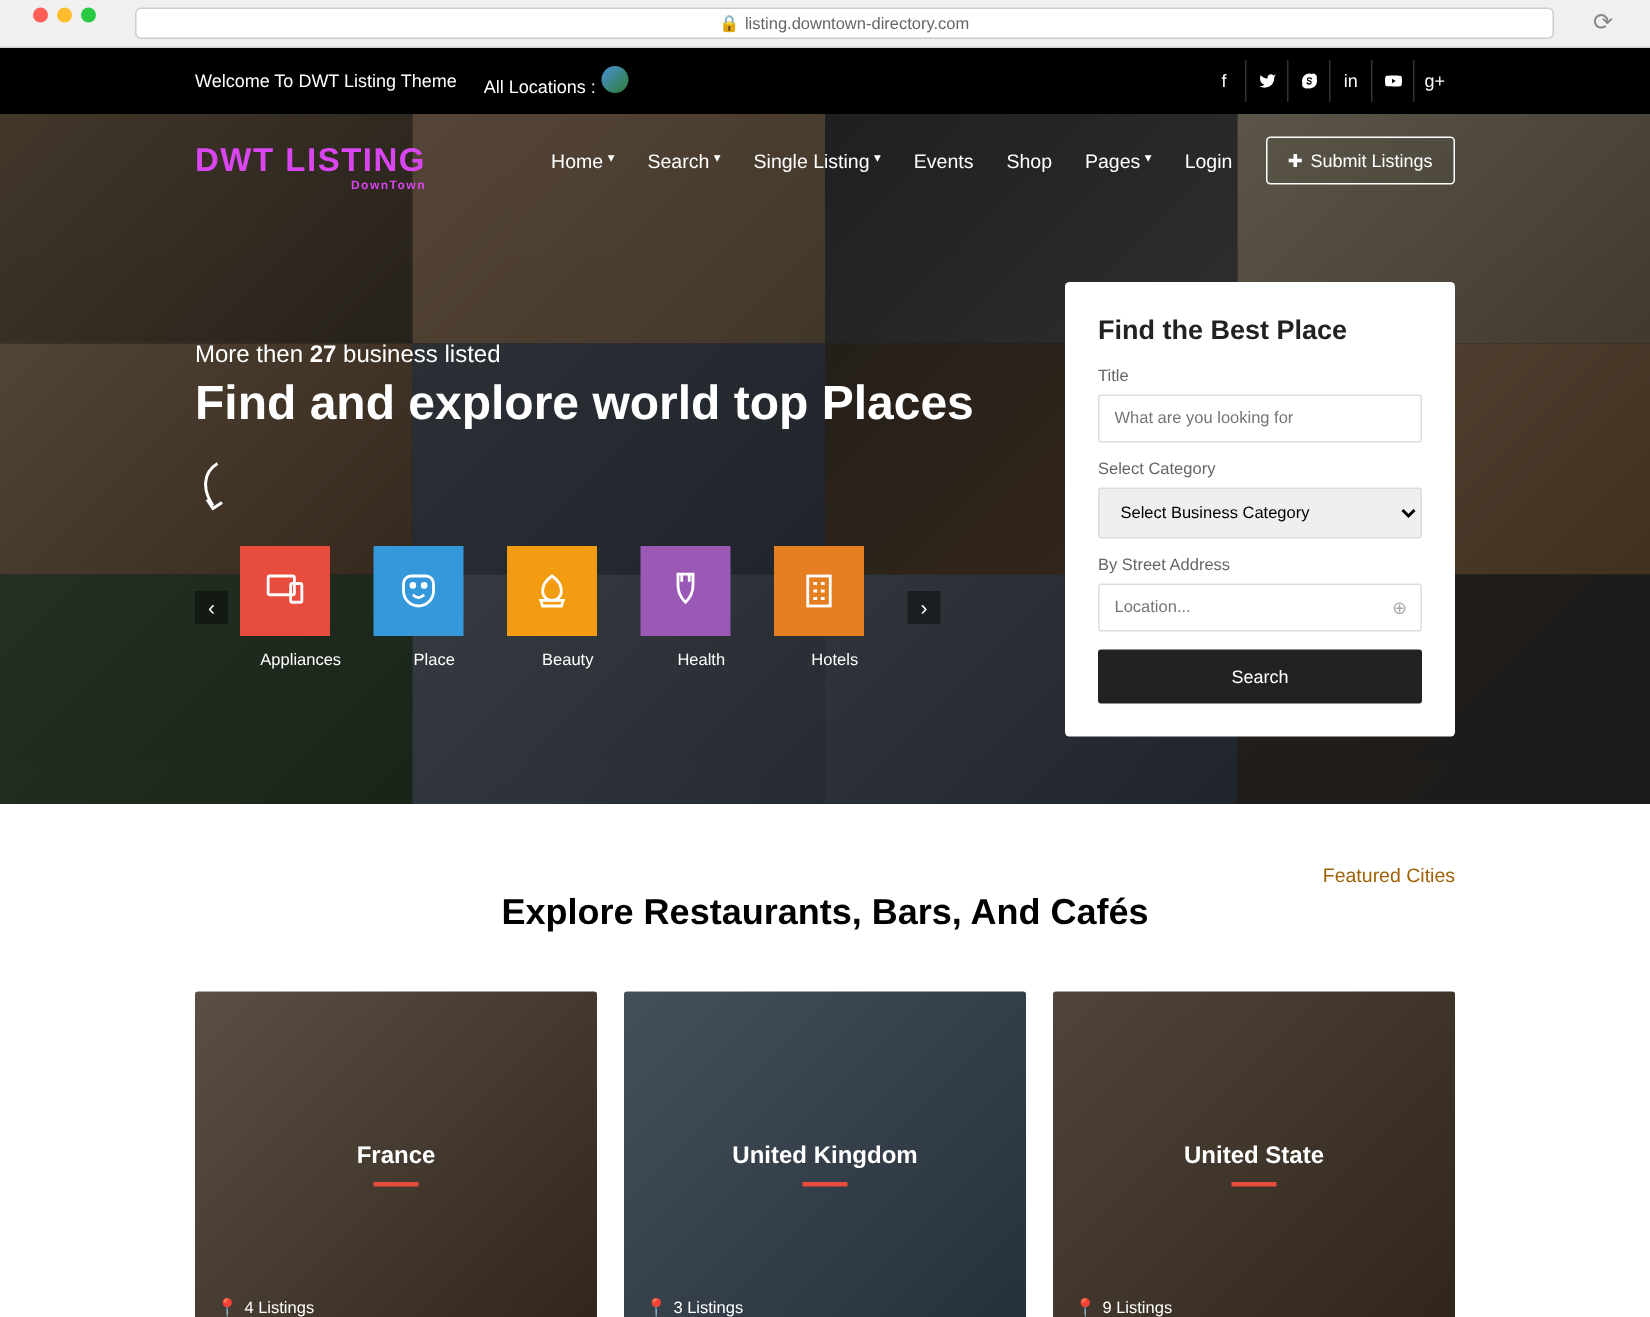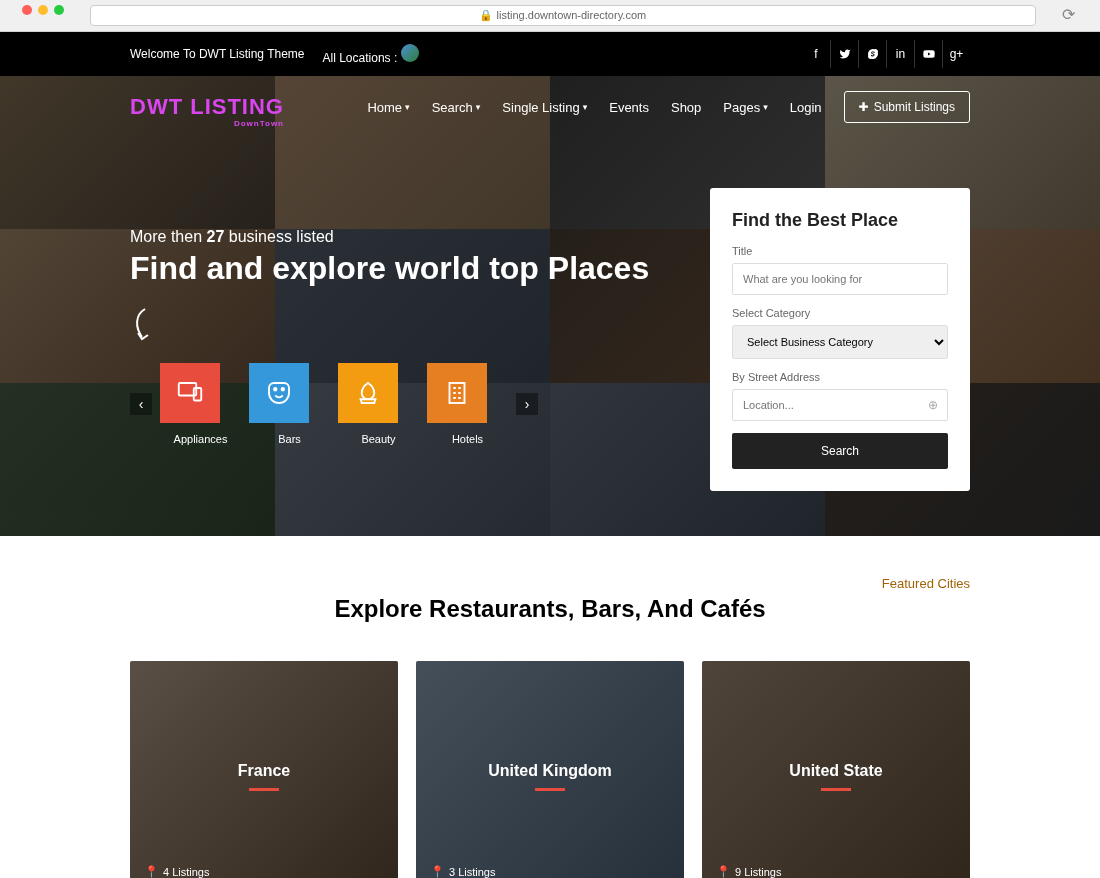--- a/index.html
+++ b/index.html
@@ -19,21 +19,21 @@
 .hero{position:relative;background:#1a1a1a;min-height:460px;overflow:hidden}
 .hero-bg{position:absolute;inset:0;display:grid;grid-template-columns:repeat(4,1fr);grid-template-rows:repeat(3,1fr);opacity:.35}
 .tile{background:#444;background-size:cover}
 .t1{background:linear-gradient(135deg,#8b6f47,#3d2f1f)}.t2{background:linear-gradient(135deg,#c4956c,#8b6f47)}.t3{background:linear-gradient(135deg,#2a2a2a,#555)}.t4{background:linear-gradient(135deg,#d4c5a0,#8b7355)}
 .t5{background:linear-gradient(135deg,#b8956a,#6b4423)}.t6{background:linear-gradient(135deg,#4a5a6a,#2a3a4a)}.t7{background:linear-gradient(135deg,#3a2a1a,#6b4423)}.t8{background:linear-gradient(135deg,#c4956c,#8b5a2b)}
 .t9{background:linear-gradient(135deg,#3a5a3a,#1a3a1a)}.t10{background:linear-gradient(135deg,#6a7a8a,#3a4a5a)}.t11{background:linear-gradient(135deg,#5a6a7a,#2a3a4a)}.t12{background:linear-gradient(135deg,#3a2a1a,#1a1a1a)}
 .nav-bar{position:relative;display:flex;align-items:center;justify-content:space-between;padding:15px 130px;z-index:5}
 .logo{color:#d946ef;font-size:22px;font-weight:700;letter-spacing:1px;position:relative}
 .logo-sub{font-size:8px;position:absolute;right:0;bottom:-8px;font-weight:700;letter-spacing:1px}
 .nav-links{display:flex;align-items:center;gap:22px}
-.nav-link{color:#fff;font-size:13px;display:flex;align-items:center;gap:3px;cursor:pointer}
+.nav-link{color:#fff;font-size:13px;display:flex;align-items:flex-start;gap:3px;cursor:pointer}
 .chev{font-size:9px}
 .submit-btn{border:1px solid #fff;padding:8px 14px;color:#fff;font-size:12px;display:flex;align-items:center;gap:5px;cursor:pointer;background:transparent;border-radius:3px}
 .hero-content{position:relative;z-index:5;display:flex;justify-content:space-between;padding:50px 130px 30px;gap:40px}
 .hero-left{color:#fff;flex:1;padding-top:40px}
 .subt{font-size:16px;font-weight:300;margin-bottom:4px}
 .subt b{font-weight:700}
 .hero-title{font-size:32px;font-weight:700;margin-bottom:20px}
 .arrow-down{margin-bottom:12px}
 .cats-wrap{display:flex;align-items:center;gap:8px}
 .cat-nav{width:22px;height:22px;background:rgba(0,0,0,.4);color:#fff;display:flex;align-items:center;justify-content:center;font-size:14px;cursor:pointer}
@@ -179,30 +179,39 @@
             </div>
      <div class="cat">
               <div class="cat-box c2">
                 <svg width="30" height="30" viewBox="0 0 24 24" stroke="#fff" fill="none" stroke-width="1.5">
                   <path d="M8 4h8a4 4 0 014 4v4a8 8 0 01-16 0V8a4 4 0 014-4z"></path>
                   <circle cx="9" cy="9" r="1" fill="#fff"></circle>
                   <circle cx="15" cy="9" r="1" fill="#fff"></circle>
                   <path d="M9 14c1 1 2 1.5 3 1.5s2-.5 3-1.5"></path>
                 </svg>
               </div>
-              <div class="cat-label">Bars</div>
+              <div class="cat-label">Place</div>
             </div>
      <div class="cat">
               <div class="cat-box c4">
                 <svg width="30" height="30" viewBox="0 0 24 24" stroke="#fff" fill="none" stroke-width="1.5">
                   <path d="M12 4c-3 2-5 5-5 8a5 5 0 0010 0c0-3-2-6-5-8z"></path>
                   <path d="M6 17h12l-1 3H7z"></path>
                 </svg>
               </div>
               <div class="cat-label">Beauty</div>
+            </div>
+     <div class="cat">
+              <div class="cat-box c5">
+                <svg width="30" height="30" viewBox="0 0 24 24" stroke="#fff" fill="none" stroke-width="1.5">
+                  <path d="M8 3h8v6c0 3-1 6-4 9-3-3-4-6-4-9V3z"></path>
+                  <path d="M10 3v4M14 3v4"></path>
+                </svg>
+              </div>
+              <div class="cat-label">Health</div>
             </div>
      <div class="cat">
               <div class="cat-box c6">
                 <svg width="30" height="30" viewBox="0 0 24 24" stroke="#fff" fill="none" stroke-width="1.5">
                   <rect x="6" y="4" width="12" height="16"></rect>
                   <path d="M9 8h2M13 8h2M9 12h2M13 12h2M9 16h2M13 16h2"></path>
                 </svg>
               </div>
               <div class="cat-label">Hotels</div>
             </div>

